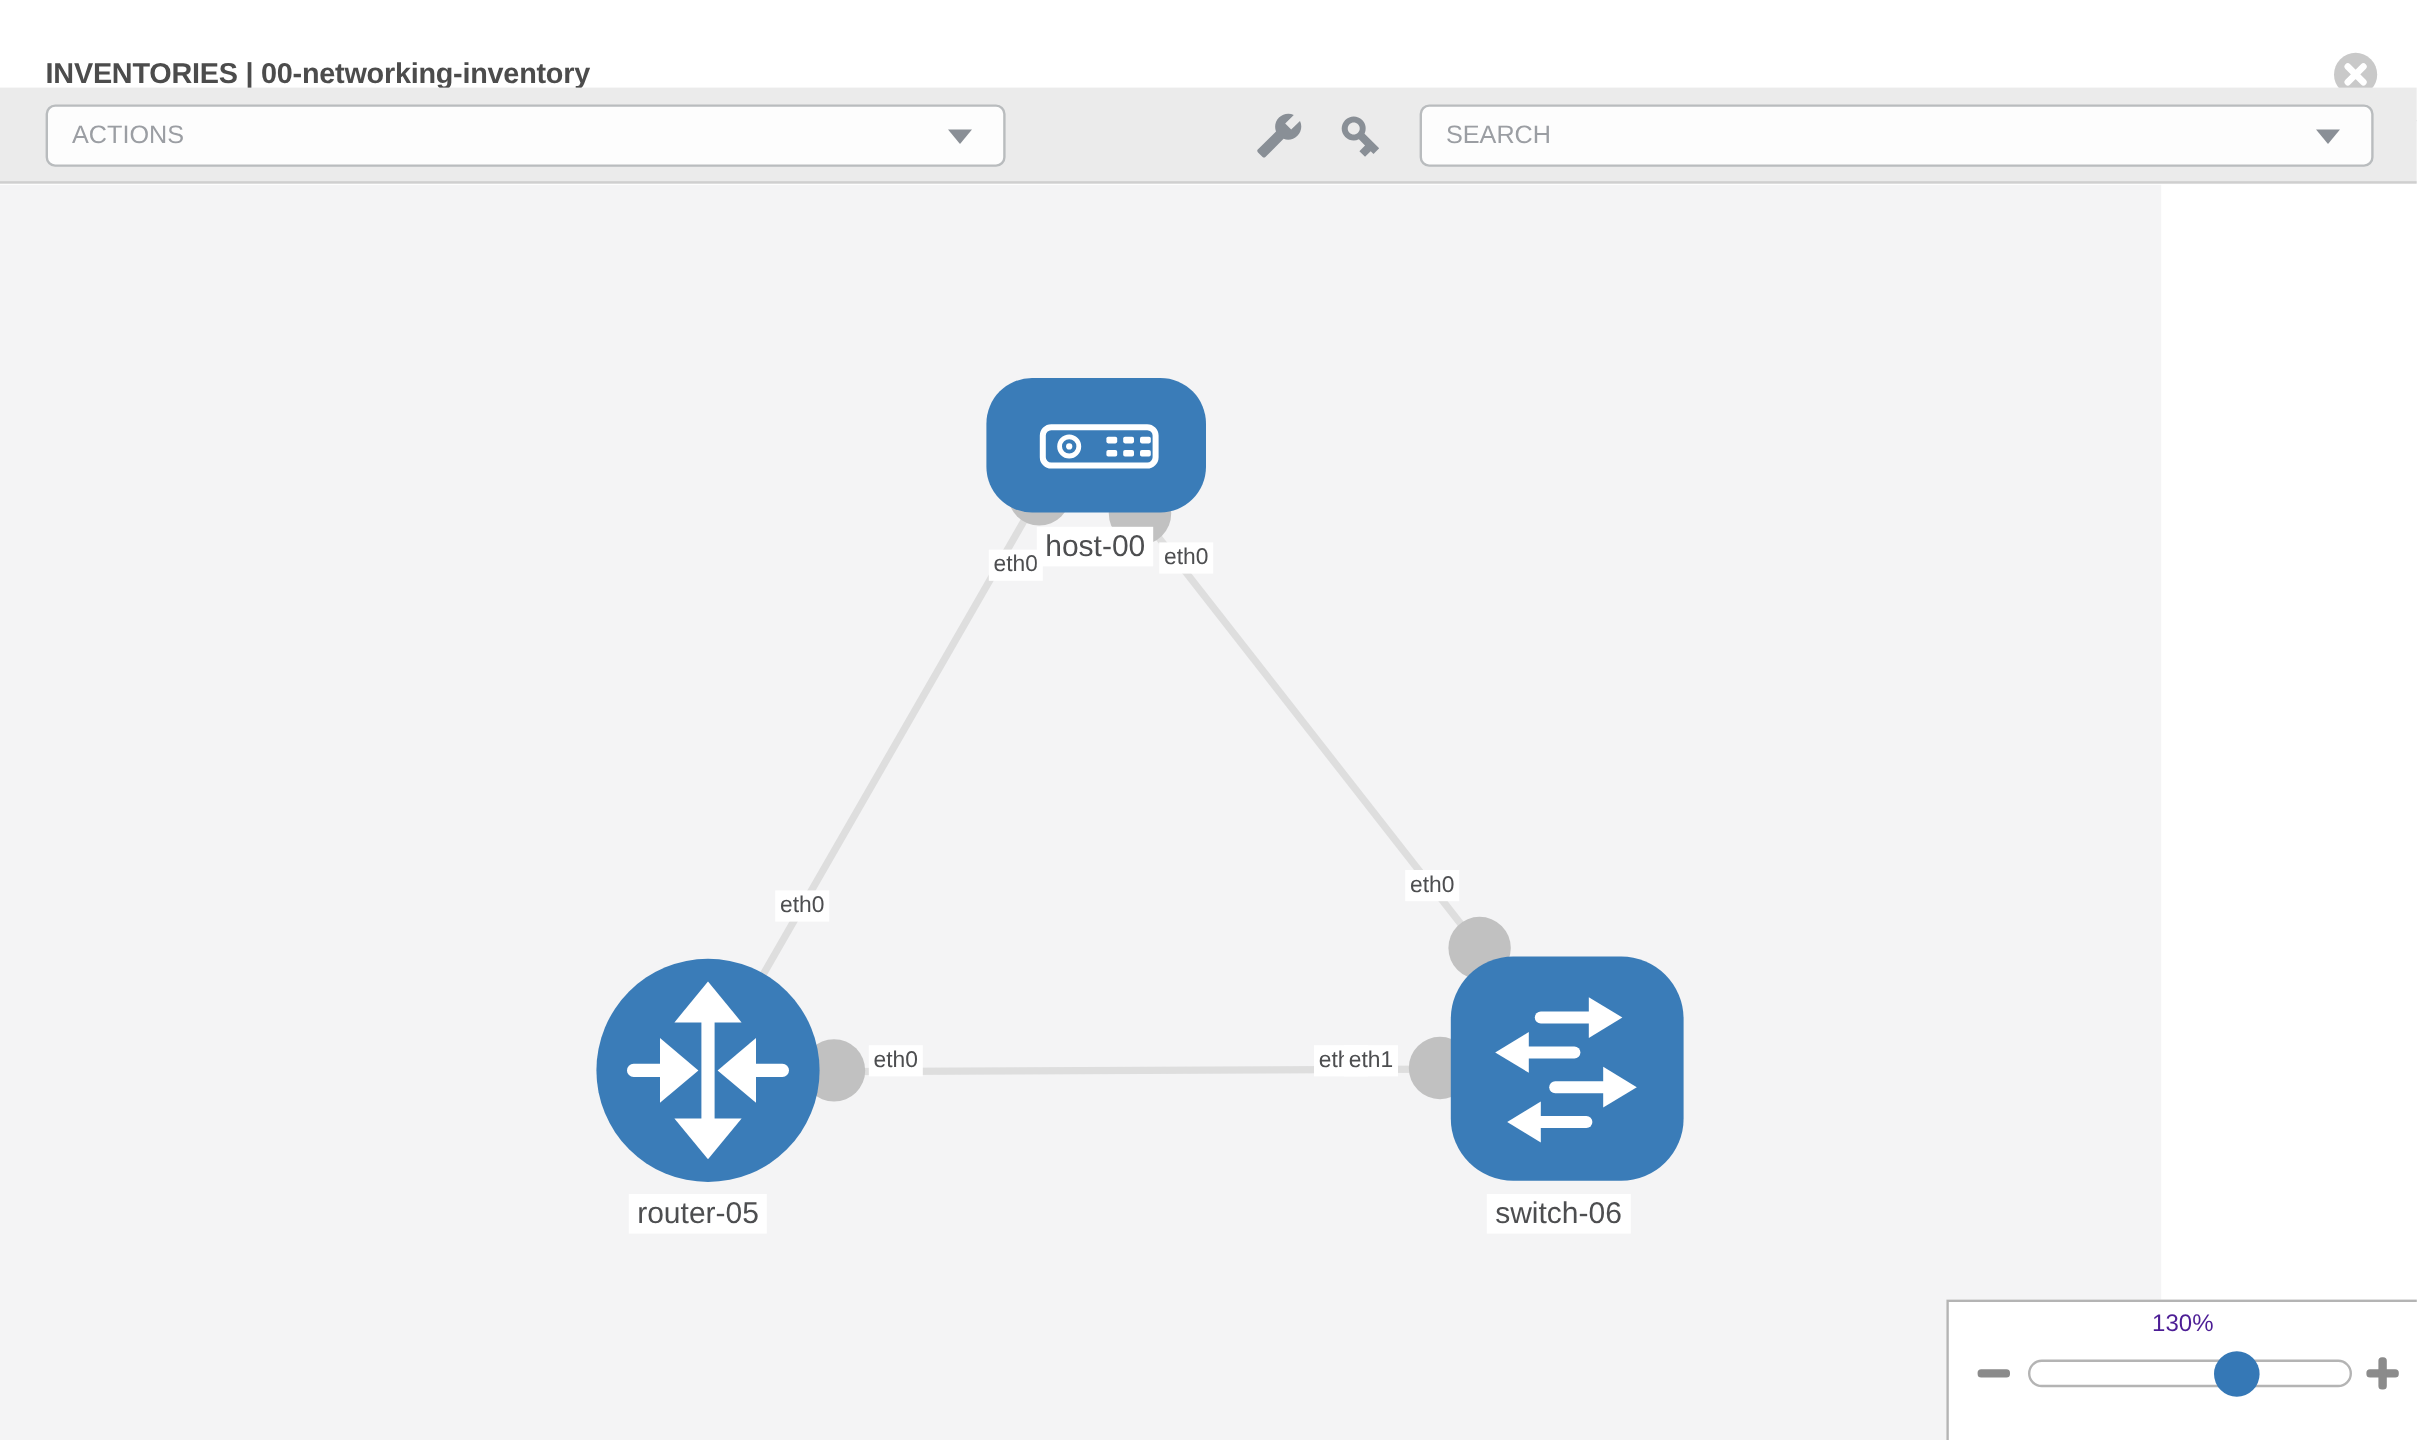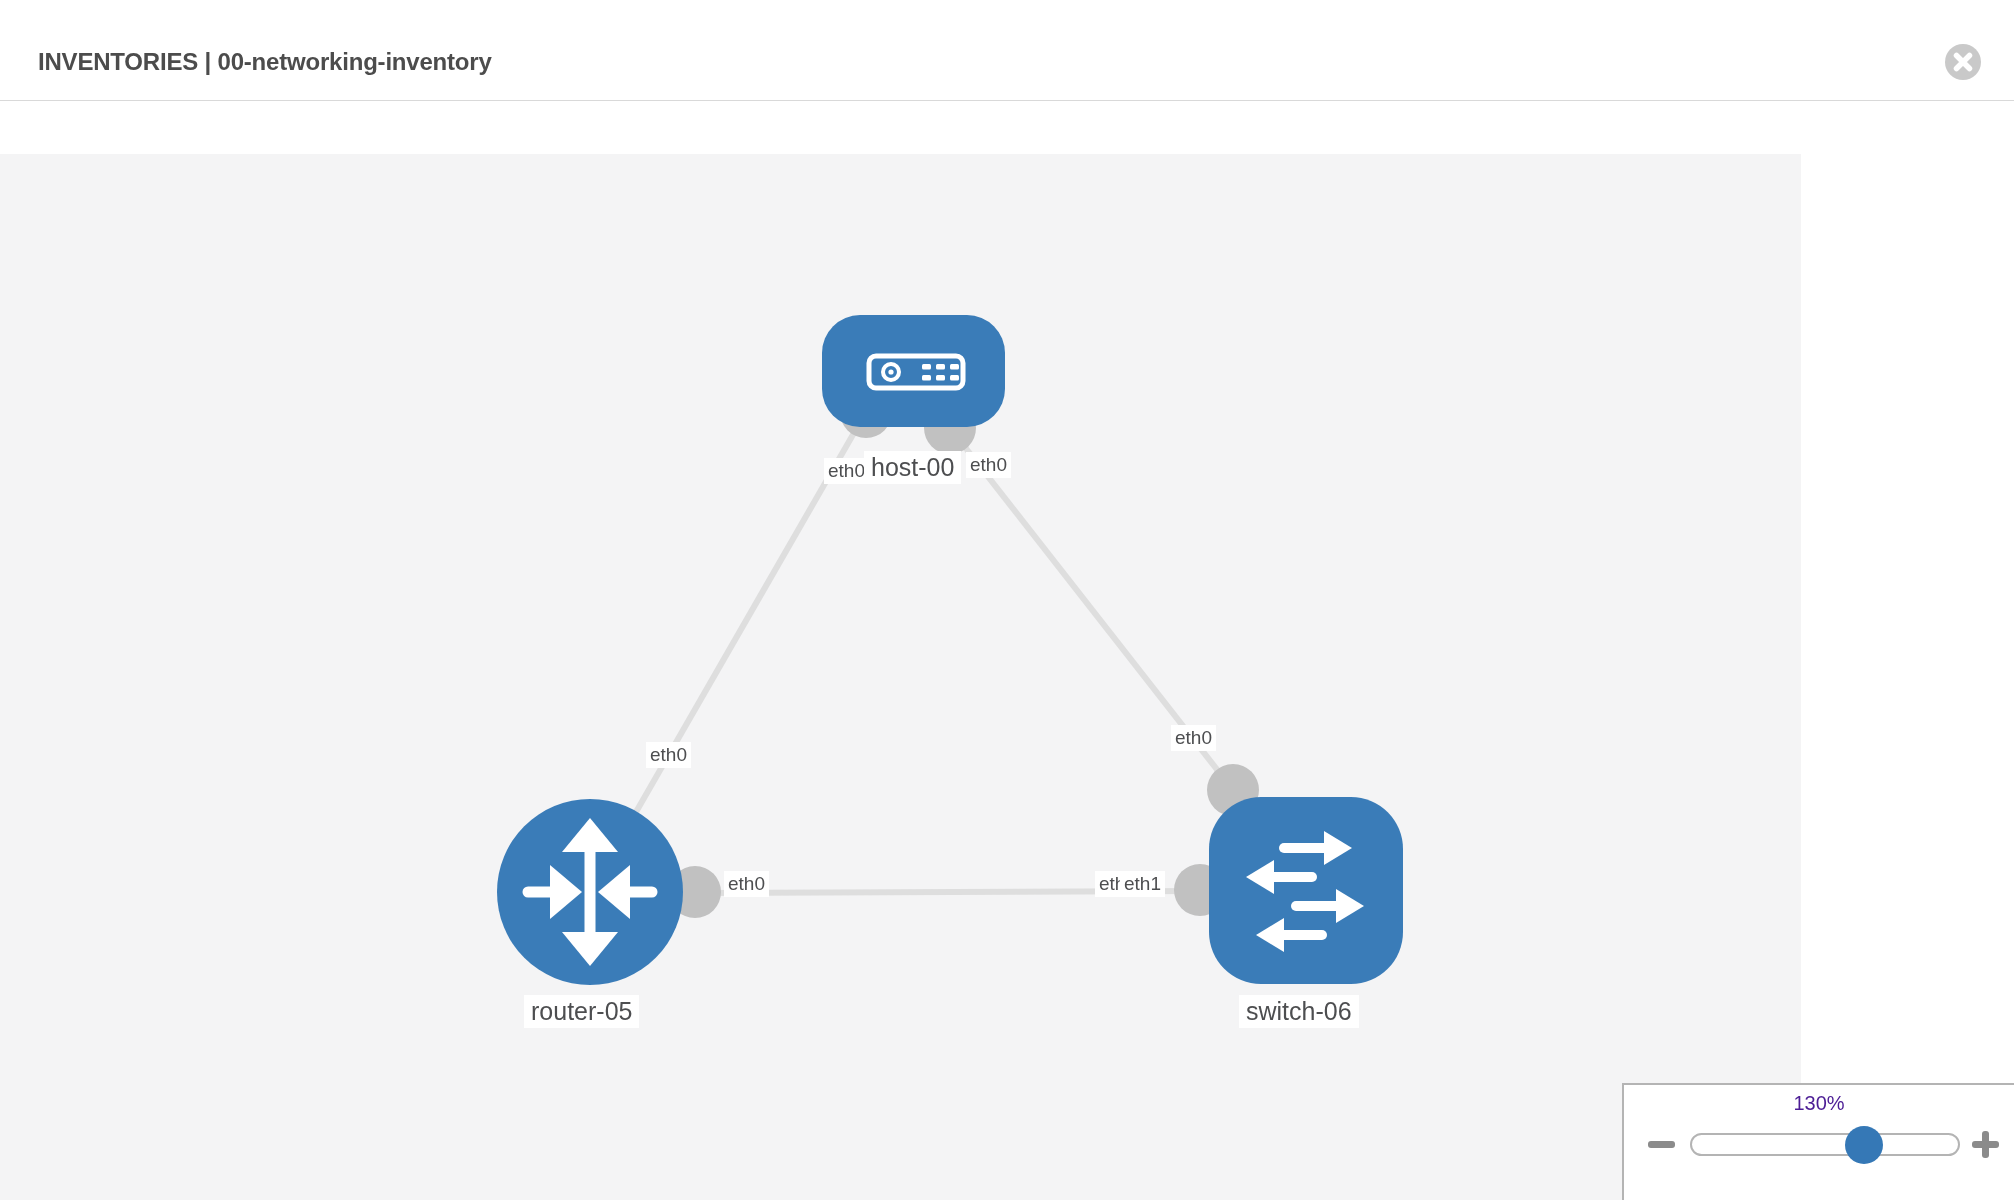--- a/index.html
+++ b/index.html
@@ -112,20 +112,47 @@
   <div class="header">
     <div class="header-title">INVENTORIES | 00-networking-inventory</div>
     <div class="close-btn">
       <svg width="38" height="38" viewBox="0 0 38 38">
         <circle cx="19" cy="19" r="18" fill="#c9c9c9"></circle>
         <path d="M12.5 12.5 L25.5 25.5 M25.5 12.5 L12.5 25.5" stroke="#ffffff" stroke-width="5.5" stroke-linecap="round"></path>
       </svg>
     </div>
   </div>
 
+  <div class="toolbar">
+    <div class="select-box actions-box">
+      <span class="label">ACTIONS</span>
+      <span class="caret"></span>
+    </div>
+
+    <div class="tool-icon wrench">
+      <svg width="40" height="40" viewBox="0 0 24 24">
+        <g transform="scale(-1,1) translate(-24,0)">
+          <path fill="#898f96" d="M22.7 19l-9.1-9.1c.9-2.3.4-5-1.5-6.9-2-2-5-2.4-7.4-1.3L9 6 6 9 1.6 4.7C.4 7.1.9 10.1 2.9 12.1c1.9 1.9 4.6 2.4 6.9 1.5l9.1 9.1c.4.4 1 .4 1.4 0l2.3-2.3c.5-.4.5-1.1.1-1.4z"></path>
+        </g>
+      </svg>
+    </div>
+
+    <div class="tool-icon key">
+      <svg width="40" height="40" viewBox="0 0 24 24">
+        <g transform="rotate(45 12 12)">
+          <path fill="#898f96" d="M12.65 10C11.83 7.67 9.61 6 7 6c-3.31 0-6 2.69-6 6s2.69 6 6 6c2.61 0 4.83-1.67 5.65-4H17v4h4v-4h2v-4H12.65zM7 15c-1.65 0-3-1.35-3-3s1.35-3 3-3 3 1.35 3 3-1.35 3-3 3z"></path>
+        </g>
+      </svg>
+    </div>
+
+    <div class="select-box search-box">
+      <span class="label">SEARCH</span>
+      <span class="caret"></span>
+    </div>
+  </div>
 
   <div class="canvas">
     <svg width="2014" height="1046" viewBox="0 0 2014 1046">
 
       <line x1="866" y1="258" x2="590" y2="738" stroke="#dedede" stroke-width="6"></line>
       <line x1="950" y1="274" x2="1233" y2="636" stroke="#dedede" stroke-width="6"></line>
       <line x1="695" y1="739" x2="1200" y2="737" stroke="#dedede" stroke-width="6"></line>
 
       <circle cx="866" cy="258" r="26" fill="#c1c1c1"></circle>
       <circle cx="950" cy="274" r="26" fill="#c1c1c1"></circle>
@@ -177,21 +204,21 @@
     </svg>
 
     <div class="graph-label" style="left:824px; top:304px;">eth0</div>
     <div class="graph-label" style="left:966px; top:298px;">eth0</div>
     <div class="graph-label" style="left:646px; top:588px;">eth0</div>
     <div class="graph-label" style="left:724px; top:717px;">eth0</div>
     <div class="graph-label behind" style="left:1095px; top:717px;">eth0</div>
     <div class="graph-label front" style="left:1120px; top:717px;">eth1</div>
     <div class="graph-label" style="left:1171px; top:571px;">eth0</div>
 
-    <div class="graph-label node-name" style="left:864px; top:285px;margin-top:12px;">host-00</div>
+    <div class="graph-label node-name" style="left:864px; top:285px;">host-00</div>
     <div class="graph-label node-name" style="left:524px; top:841px;">router-05</div>
     <div class="graph-label node-name" style="left:1239px; top:841px;">switch-06</div>
   </div>
 
   <div class="zoom-panel">
     <div class="zoom-level">130%</div>
     <div class="zoom-minus"></div>
     <div class="zoom-track"></div>
     <div class="zoom-thumb"></div>
     <div class="zoom-plus"></div>

